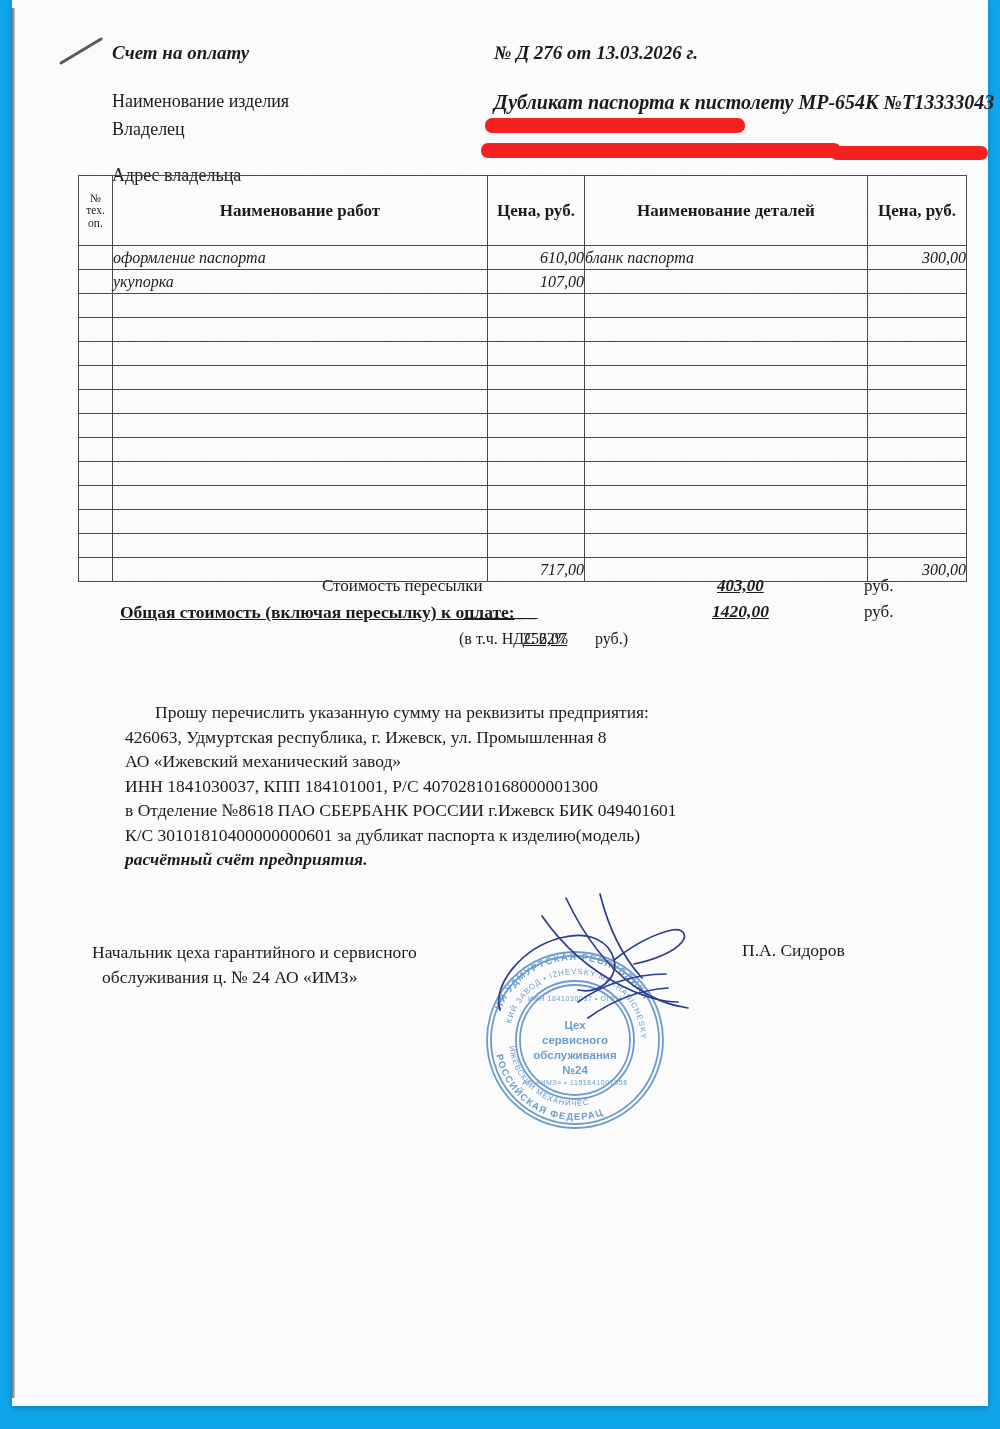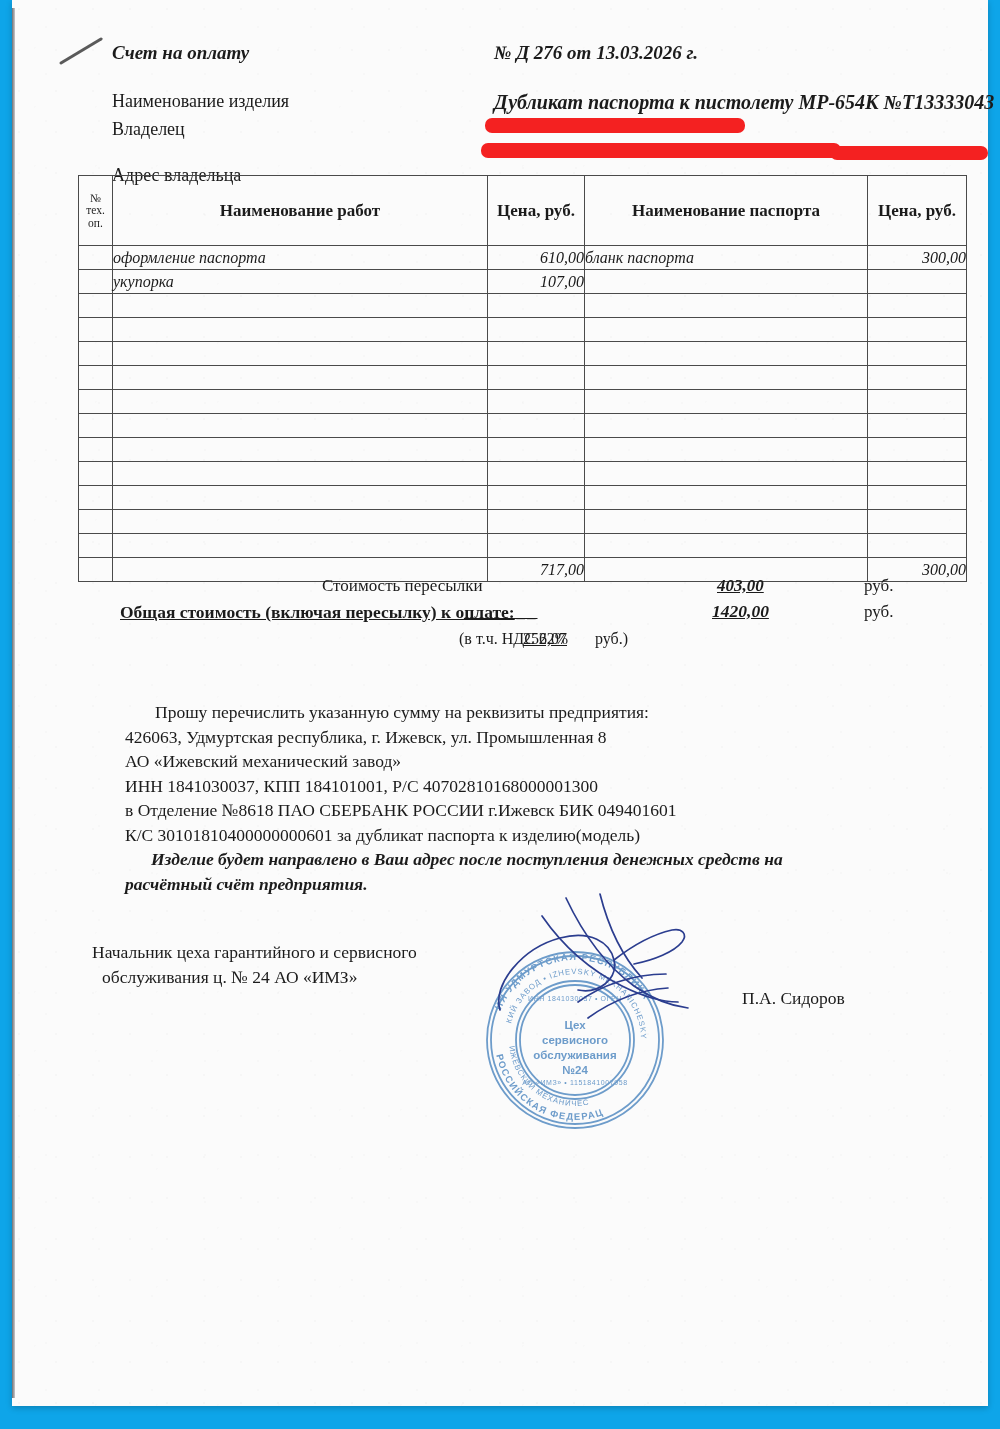--- a/index.html
+++ b/index.html
@@ -196,21 +196,20 @@
     top: 940px;
     width: 400px;
     font-size: 17.5px;
     line-height: 25px;
   }
   #sig-role .line2 { padding-left: 10px; display: block; }
   #sig-role .line3 { padding-left: 30px; display: block; }
   #sig-name {
     left: 730px; top: 940px;
     font-size: 17.5px;
-    margin-top: 48px;
   }
 
   
   #stamp {
     position: absolute;
     left: 468px;
     top: 945px;
     width: 190px;
     height: 190px;
     opacity: 0.88;
@@ -261,21 +260,21 @@
       </colgroup>
       <thead>
         <tr>
           <th class="col-num">
             <div>№</div>
             <div>тех.</div>
             <div>оп.</div>
           </th>
           <th>Наименование работ</th>
           <th>Цена, руб.</th>
-          <th>Наименование паспорта</th>
+          <th>Наименование деталей</th>
           <th>Цена, руб.</th>
         </tr>
       </thead>
       <tbody id="works-tbody">
           <tr>
             <td class="cell-num"></td>
             <td class="cell-work">оформление паспорта</td>
             <td class="cell-price">610,00</td>
             <td class="cell-part">бланк паспорта</td>
             <td class="cell-price">300,00</td>
@@ -387,23 +386,20 @@
     <div class="abs" id="vat-value">256,07</div>
     <div class="abs" id="vat-unit">руб.)</div>
 
     <div id="requisites">
       <div class="req-first">Прошу перечислить указанную сумму  на реквизиты предприятия:</div>
       <div>426063, Удмуртская республика, г. Ижевск, ул. Промышленная 8</div>
       <div>АО «Ижевский механический завод»</div>
       <div>ИНН 1841030037, КПП 184101001, Р/С 40702810168000001300</div>
       <div>в Отделение №8618 ПАО СБЕРБАНК РОССИИ г.Ижевск БИК 049401601</div>
       <div>К/С 30101810400000000601 за дубликат паспорта к изделию(модель)</div>
-      <span class="req-note">
-        <span class="note-indent">Изделие будет направлено в Ваш адрес после поступления денежных средств на</span>
-      </span>
       <span class="req-note">расчётный счёт предприятия.</span>
     </div>
 
     <div id="sig-role">
       <span>Начальник цеха гарантийного и сервисного</span>
       <span class="line2">обслуживания ц. № 24 АО «ИМЗ»</span>
     </div>
     <div class="abs" id="sig-name">П.А. Сидоров</div>
 
     <svg id="stamp" viewBox="0 0 190 190">

